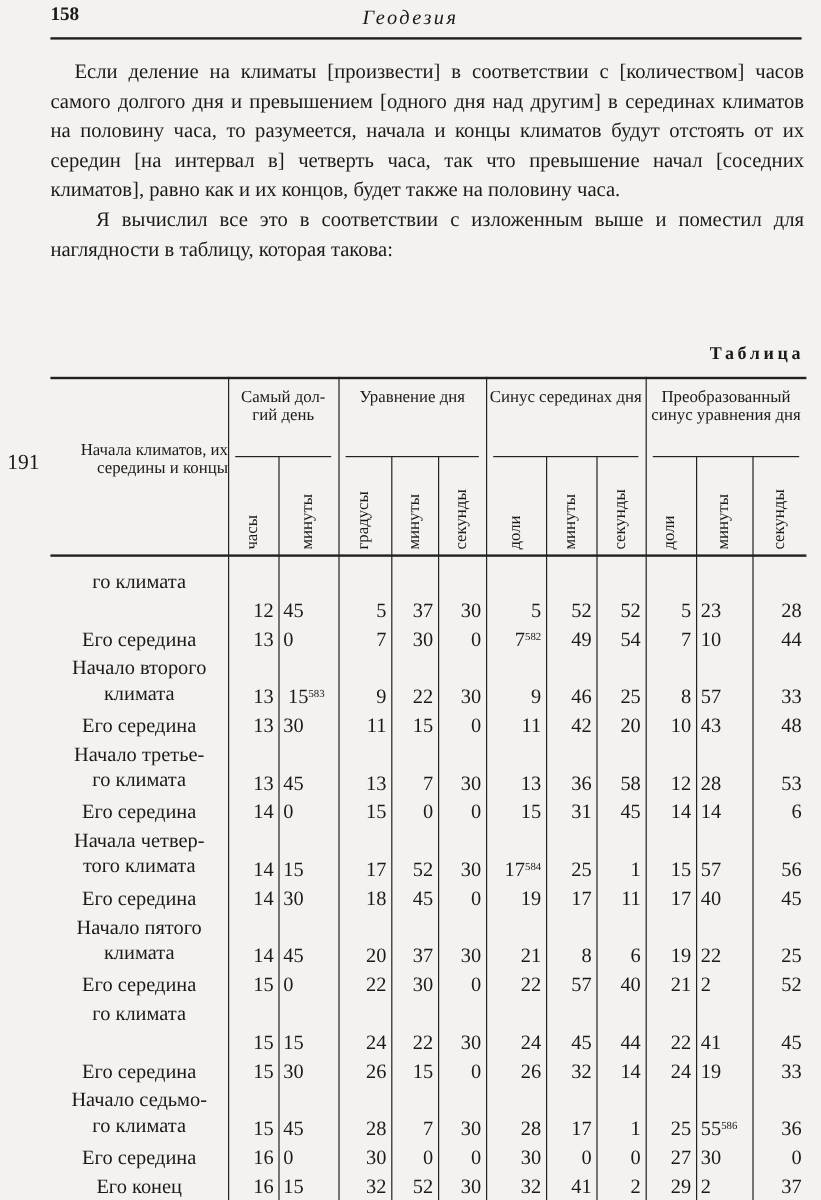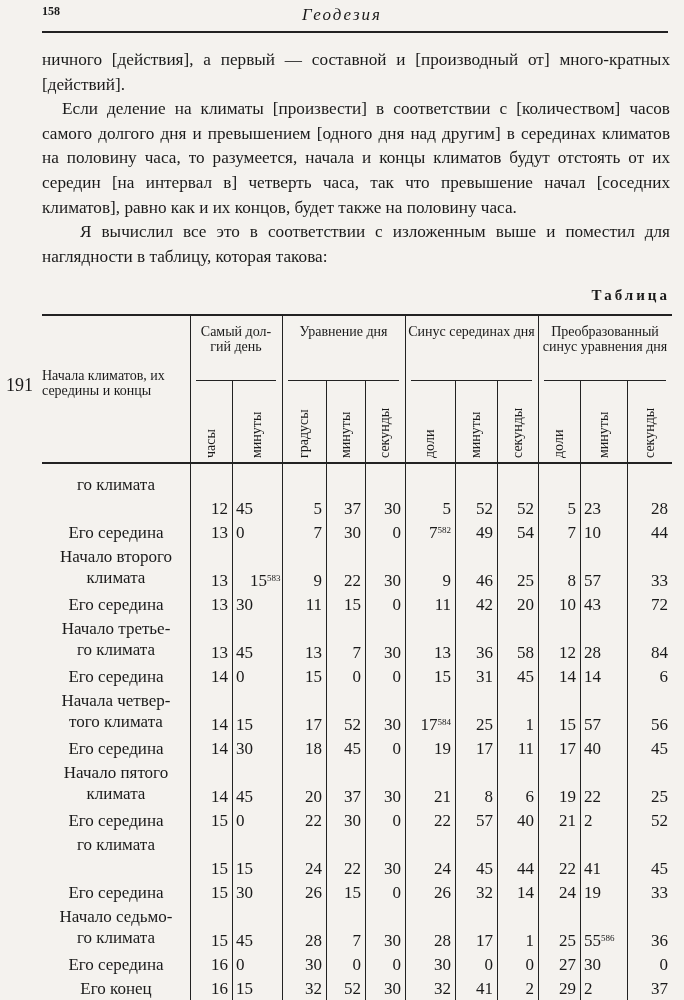--- a/index.html
+++ b/index.html
@@ -1,52 +1,51 @@
 <!DOCTYPE html>
 <html><head>
 <meta charset="utf-8">
 <style>
   * { box-sizing: border-box; margin: 0; padding: 0; }
   html, body { width: 684px; height: 1000px; background: #f4f2ee; overflow: hidden; }
   body { position: relative; font-family: "Liberation Serif", "DejaVu Serif", serif; color: #1a1a1a; }
-  .page-num { position: absolute; left: 42px; top: 4px; font-size: 12px; font-weight: bold; }
+  .page-num { position: absolute; left: 42px; top: 4px; font-size: 16px; font-weight: bold; }
   .running-head { position: absolute; left: 0; width: 684px; top: 5px; text-align: center; font-size: 17px; font-style: italic; letter-spacing: 2px; }
   .header-rule { position: absolute; left: 42px; right: 16px; top: 31px; border-top: 2px solid #222; }
   .body-text { position: absolute; left: 42px; width: 628px; top: 48px; font-size: 17.2px; line-height: 24.6px; text-align: justify; }
   .body-text p { margin: 0; }
   .body-text .indent { text-indent: 20px; }
   .body-text .indent2 { text-indent: 38px; }
   .table-caption { position: absolute; right: 14px; top: 287px; font-size: 15px; font-weight: bold; letter-spacing: 3px; }
   .margin-num { position: absolute; left: 6px; top: 375px; font-size: 18px; }
 
   .tbl { position: absolute; left: 42px; top: 314px; width: 630px; }
   .tbl .top-rule { position: absolute; left: 0; right: 0; top: 0; border-top: 2px solid #222; }
   .tbl .head-rule { position: absolute; left: 0; right: 0; top: 148px; border-top: 2px solid #222; }
   .vline { position: absolute; border-left: 1.3px solid #222; }
   .hline { position: absolute; border-top: 1.3px solid #222; }
   .grp { position: absolute; text-align: center; font-size: 14px; line-height: 15px; }
-  .rowhead-label { position: absolute; left: 0; width: 148px; top: 54px; text-align: left; font-size: 14px; line-height: 15px; }
+  .rowhead-label { position: absolute; left: 0; width: 148px; top: 54px; text-align: right; font-size: 14px; line-height: 15px; }
   .vtext { position: absolute; writing-mode: vertical-rl; transform: rotate(180deg); font-size: 14px; text-align: left; white-space: nowrap; }
 
   .rows { position: absolute; left: 0; top: 150px; width: 630px; }
   .row { position: absolute; left: 0; width: 630px; font-size: 17px; }
   .row .lbl { position: absolute; left: 0; width: 148px; text-align: center; line-height: 21px; }
   .row .c { position: absolute; text-align: right; line-height: 21px; }
   .row .c.left { text-align: left; }
   sup { font-size: 9px; vertical-align: top; position: relative; top: -2px; }
 </style>
 </head>
 <body>
 
 <div class="page-num">158</div>
 <div class="running-head">Геодезия</div>
 <div class="header-rule"></div>
 
 <div class="body-text">
-  <p>ничного [действия], а первый — составной и [производный от] много-кратных [действий].</p>
   <p class="indent">Если деление на климаты [произвести] в соответствии с [количеством] часов самого долгого дня и превышением [одного дня над другим] в серединах климатов на половину часа, то разумеется, начала и концы климатов будут отстоять от их середин [на интервал в] четверть часа, так что превышение начал [соседних климатов], равно как и их концов, будет также на половину часа.</p>
   <p class="indent2">Я вычислил все это в соответствии с изложенным выше и поместил для наглядности в таблицу, которая такова:</p>
 </div>
 
 <div class="table-caption">Таблица</div>
 <div class="margin-num">191</div>
 
 <div class="tbl" id="tbl">
   <div class="top-rule"></div>
   <div class="head-rule"></div>
@@ -115,21 +114,21 @@
         <div class="c" style="left: 500px; width: 34px; top: 0px;">7</div>
         <div class="c left" style="left: 542px; width: 39px; top: 0px;">10</div>
         <div class="c" style="left: 589px; width: 37px; top: 0px;">44</div>
       </div>
       <div class="row" style="top: 82px; height: 48px;">
         <div class="lbl" style="top: 0px;">
           <div>Начало второго</div>
           <div>климата</div>
         </div>
         <div class="c" style="left: 152px; width: 34px; top: 24px;">13</div>
-        <div class="c left" style="left: 208px; width: 42px; top: 24px;">15<sup>583</sup></div>
+        <div class="c left" style="left: 198px; width: 42px; top: 24px;">15<sup>583</sup></div>
         <div class="c" style="left: 244px; width: 36px; top: 24px;">9</div>
         <div class="c" style="left: 288px; width: 31px; top: 24px;">22</div>
         <div class="c" style="left: 327px; width: 32px; top: 24px;">30</div>
         <div class="c" style="left: 367px; width: 42px; top: 24px;">9</div>
         <div class="c" style="left: 417px; width: 34px; top: 24px;">46</div>
         <div class="c" style="left: 459px; width: 33px; top: 24px;">25</div>
         <div class="c" style="left: 500px; width: 34px; top: 24px;">8</div>
         <div class="c left" style="left: 542px; width: 39px; top: 24px;">57</div>
         <div class="c" style="left: 589px; width: 37px; top: 24px;">33</div>
       </div>
@@ -140,38 +139,38 @@
         <div class="c" style="left: 152px; width: 34px; top: 0px;">13</div>
         <div class="c left" style="left: 194px; width: 42px; top: 0px;">30</div>
         <div class="c" style="left: 244px; width: 36px; top: 0px;">11</div>
         <div class="c" style="left: 288px; width: 31px; top: 0px;">15</div>
         <div class="c" style="left: 327px; width: 32px; top: 0px;">0</div>
         <div class="c" style="left: 367px; width: 42px; top: 0px;">11</div>
         <div class="c" style="left: 417px; width: 34px; top: 0px;">42</div>
         <div class="c" style="left: 459px; width: 33px; top: 0px;">20</div>
         <div class="c" style="left: 500px; width: 34px; top: 0px;">10</div>
         <div class="c left" style="left: 542px; width: 39px; top: 0px;">43</div>
-        <div class="c" style="left: 589px; width: 37px; top: 0px;">72</div>
+        <div class="c" style="left: 589px; width: 37px; top: 0px;">48</div>
       </div>
       <div class="row" style="top: 154px; height: 48px;">
         <div class="lbl" style="top: 0px;">
           <div>Начало третье-</div>
           <div>го климата</div>
         </div>
         <div class="c" style="left: 152px; width: 34px; top: 24px;">13</div>
         <div class="c left" style="left: 194px; width: 42px; top: 24px;">45</div>
         <div class="c" style="left: 244px; width: 36px; top: 24px;">13</div>
         <div class="c" style="left: 288px; width: 31px; top: 24px;">7</div>
         <div class="c" style="left: 327px; width: 32px; top: 24px;">30</div>
         <div class="c" style="left: 367px; width: 42px; top: 24px;">13</div>
         <div class="c" style="left: 417px; width: 34px; top: 24px;">36</div>
         <div class="c" style="left: 459px; width: 33px; top: 24px;">58</div>
         <div class="c" style="left: 500px; width: 34px; top: 24px;">12</div>
         <div class="c left" style="left: 542px; width: 39px; top: 24px;">28</div>
-        <div class="c" style="left: 589px; width: 37px; top: 24px;">84</div>
+        <div class="c" style="left: 589px; width: 37px; top: 24px;">53</div>
       </div>
       <div class="row" style="top: 202px; height: 24px;">
         <div class="lbl" style="top: 0px;">
           <div>Его середина</div>
         </div>
         <div class="c" style="left: 152px; width: 34px; top: 0px;">14</div>
         <div class="c left" style="left: 194px; width: 42px; top: 0px;">0</div>
         <div class="c" style="left: 244px; width: 36px; top: 0px;">15</div>
         <div class="c" style="left: 288px; width: 31px; top: 0px;">0</div>
         <div class="c" style="left: 327px; width: 32px; top: 0px;">0</div>

